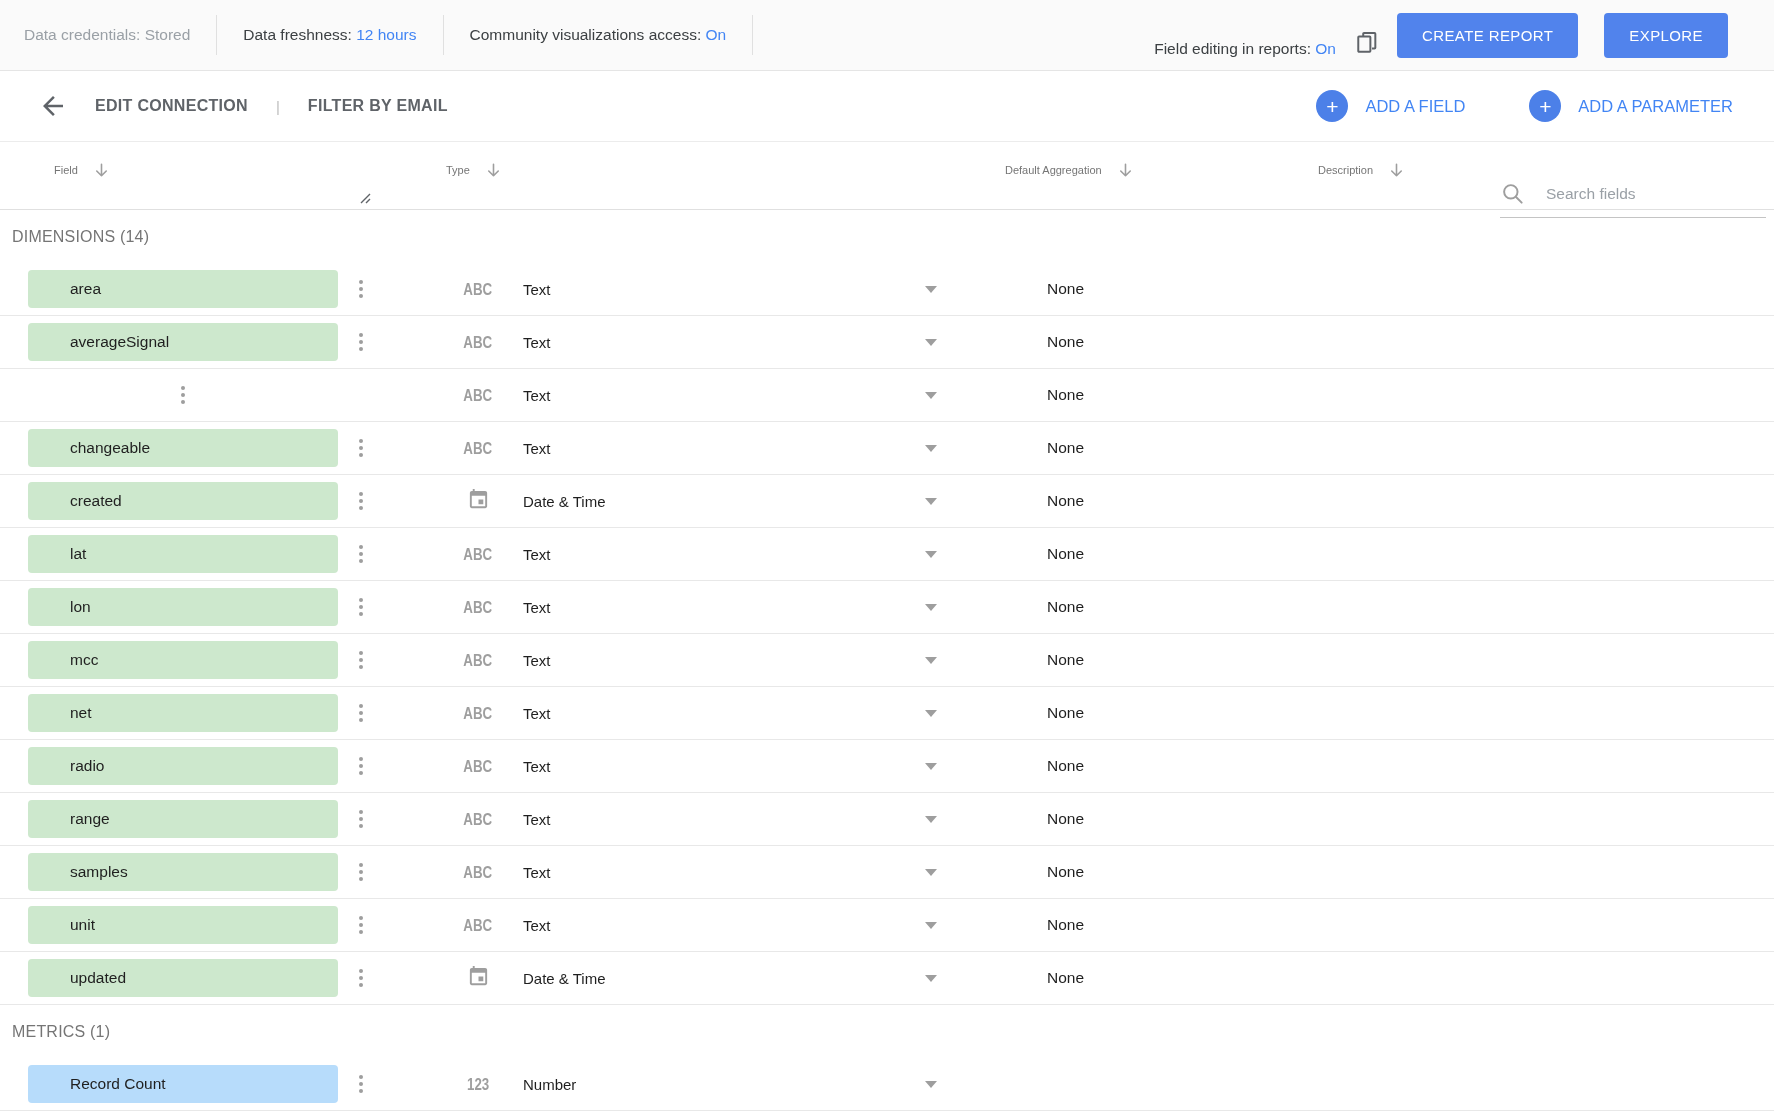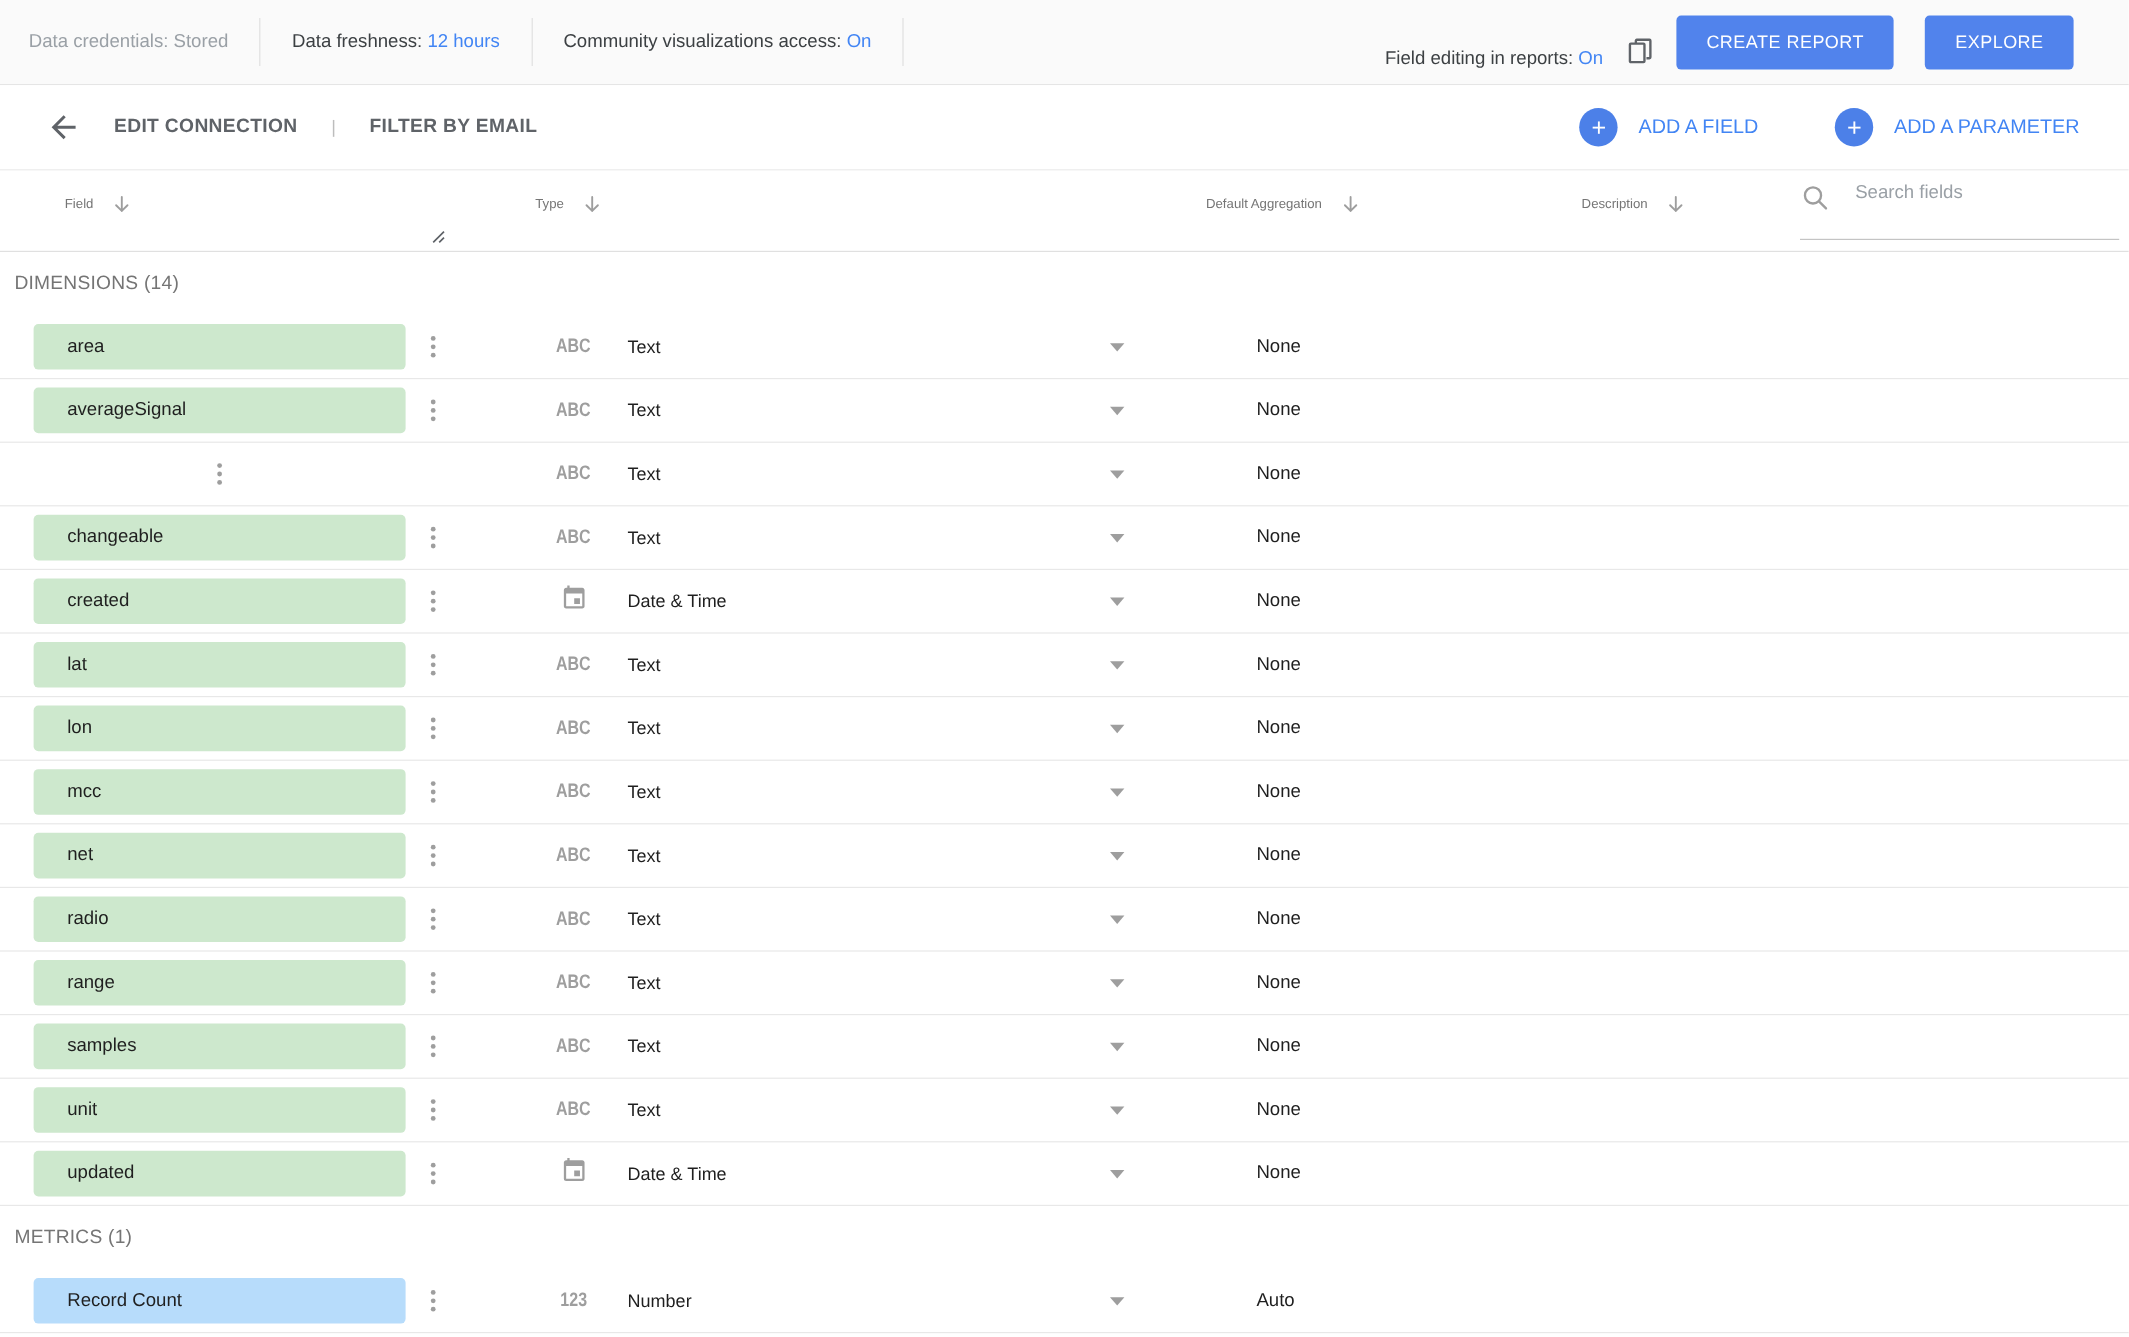--- a/index.html
+++ b/index.html
@@ -37,35 +37,35 @@
     color:#fff; display:flex; align-items:center; justify-content:center;
     font-size:21px; font-weight:400; line-height:1; }
   .add-label { margin-left:17px; color:var(--accent-blue); font-size:16.5px; }
 
   
   .table-header { position:relative; height:68px; border-bottom:1px solid #e0e0e0; }
   .th-item { position:absolute; top:0; height:56px; display:flex; align-items:center;
     color:#757575; font-size:11px; white-space:nowrap; }
   .th-arrow { margin-left:14px; display:flex; align-items:center; cursor:pointer; }
   .resize-grip { position:absolute; left:358px; top:48px; cursor:nwse-resize; }
-  .search-box { position:absolute; left:1500px; right:8px; top:10px; height:48px;
-    display:flex; align-items:flex-start; border-bottom:1px solid #c4c4c4; }
+  .search-box { position:absolute; left:1500px; right:8px; top:28px; height:48px;
+    display:flex; align-items:center; border-bottom:1px solid #c4c4c4; }
   .search-box input { border:none; outline:none; background:transparent;
     margin-left:20px; font-size:15.5px; color:#3c4043; width:200px;
     font-family:"Liberation Sans", sans-serif; }
   .search-box input::placeholder { color:#9aa0a6; }
 
   
   .section-title { height:53px; display:flex; align-items:center; padding-left:12px;
     color:#757575; font-size:16px; letter-spacing:.2px; }
   .field-row { height:53px; display:grid; align-items:center; padding-left:28px;
     grid-template-columns:310px 45px 70px 50px 20px 385px 45px 94px 1fr;
     border-bottom:1px solid #e8e8e8; }
   .chip { height:38px; border-radius:4px; display:flex; align-items:center;
-    padding-left:28px; font-size:15.5px; color:#1f1f1f; cursor:pointer; }
+    padding-left:42px; font-size:15.5px; color:#1f1f1f; cursor:pointer; }
   .chip.dimension { background:var(--chip-green); }
   .chip.metric { background:var(--chip-blue); }
   .kebab { justify-self:center; display:flex; flex-direction:column; gap:3px;
     cursor:pointer; padding:4px; }
   .kebab i { width:4px; height:4px; border-radius:50%; background:#9e9e9e; display:block; }
   .type-icon-cell { grid-column:4; justify-self:center; display:flex;
     align-items:center; justify-content:center; }
   .glyph-icon { color:#9e9e9e; font-weight:700; font-size:14.5px; letter-spacing:0;
     display:inline-block; transform:scale(.92,1.12); }
   .type-label { grid-column:6; font-size:15px; color:#1f1f1f; }
@@ -454,17 +454,16 @@
             <i></i>
             <i></i>
             <i></i>
           </div>
     <div class="type-icon-cell">
 
       <span class="glyph-icon">123</span>
     </div>
     <div class="type-label">Number</div>
     <div class="dd-triangle"></div>
-    <div class="agg-value">Auto</div>
   </div>
 </div>
   </div>
 </div>
 
 </body></html>

